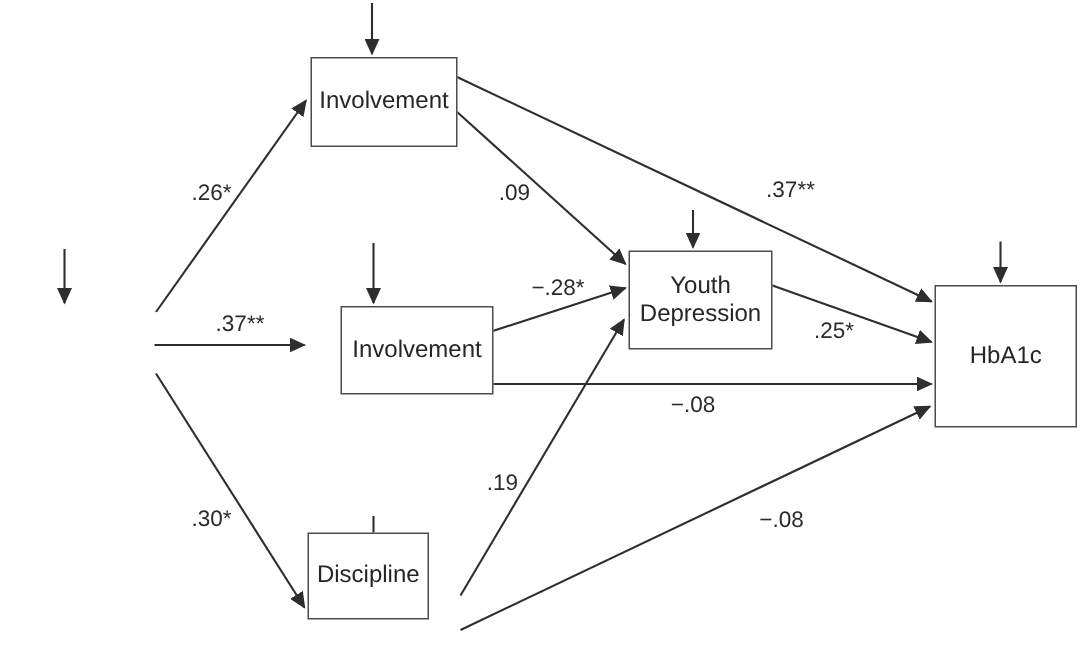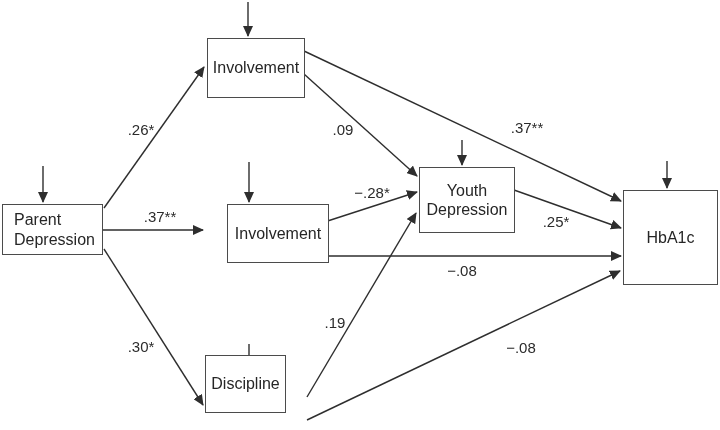--- a/index.html
+++ b/index.html
@@ -76,23 +76,20 @@
       <line x1="514" y1="190" x2="621" y2="228" stroke="#2e2e2e" stroke-width="1.4" marker-end="url(#arrowhead)"></line>
       <text x="556" y="221" text-anchor="middle" dominant-baseline="central" class="edge-label">.25*</text>
       <line x1="43" y1="166" x2="43" y2="202" stroke="#2e2e2e" stroke-width="1.4" marker-end="url(#arrowhead)"></line>
       <line x1="248" y1="2" x2="248" y2="36" stroke="#2e2e2e" stroke-width="1.4" marker-end="url(#arrowhead)"></line>
       <line x1="249" y1="162" x2="249" y2="202" stroke="#2e2e2e" stroke-width="1.4" marker-end="url(#arrowhead)"></line>
       <line x1="249" y1="344" x2="249" y2="369" stroke="#2e2e2e" stroke-width="1.4" marker-end="url(#arrowhead)"></line>
       <line x1="462" y1="140" x2="462" y2="165" stroke="#2e2e2e" stroke-width="1.4" marker-end="url(#arrowhead)"></line>
       <line x1="667" y1="161" x2="667" y2="188" stroke="#2e2e2e" stroke-width="1.4" marker-end="url(#arrowhead)"></line>
     </svg>
 
-  <div class="node" id="node-parent-depression">
-    <span>Parent Depression</span>
-  </div>
   <div class="node" id="node-monitoring">
     <span>Involvement</span>
   </div>
   <div class="node" id="node-involvement">
     <span>Involvement</span>
   </div>
   <div class="node" id="node-discipline">
     <span>Discipline</span>
   </div>
   <div class="node" id="node-youth-depression">

